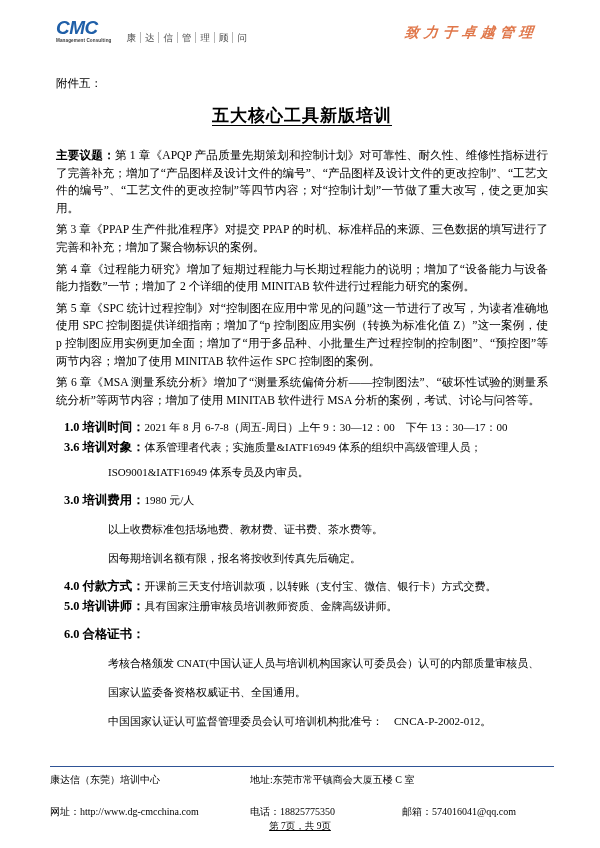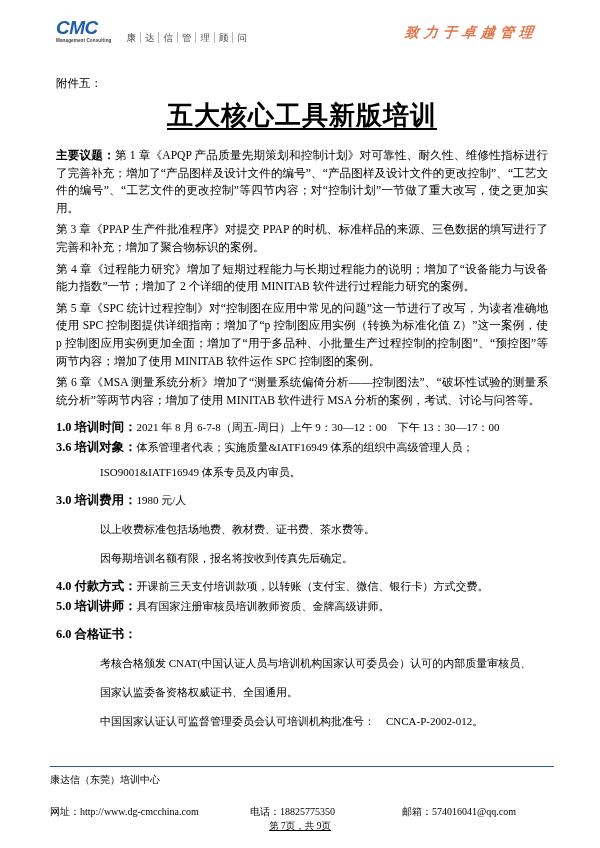--- a/index.html
+++ b/index.html
@@ -104,21 +104,21 @@
   }
 
   .attach-label {
     font-size: 11.5px;
     line-height: 18px;
     margin-bottom: 9px;
   }
 
   .doc-title {
     text-align: center;
-    font-size: 26px;
+    font-size: 17px;
     font-weight: bold;
     letter-spacing: 1px;
     text-decoration: underline;
     text-underline-offset: 4px;
     margin: 2px 0 16px 0;
     line-height: 30px;
   }
 
   p.para {
     font-size: 11.6px;
@@ -127,21 +127,21 @@
     text-align: justify;
     text-justify: inter-character;
   }
   p.para .lead {
     font-weight: bold;
   }
 
   .section {
     font-size: 11.6px;
     line-height: 17px;
-    margin: 0;
+    margin: 8px;
   }
   .sec-row {
     margin-top: 9px;
     line-height: 19px;
   }
   .sec-row.tight {
     margin-top: 1px;
   }
   .sec-num {
     font-weight: bold;
@@ -270,20 +270,21 @@
       <div class="indent wide">中国国家认证认可监督管理委员会认可培训机构批准号：　CNCA-P-2002-012。</div>
 
     </div>
   </div>
 
   <div class="footer-rule"></div>
 
   <div class="footer">
     <div class="footer-grid">
       <div class="footer-cell">康达信（东莞）培训中心</div>
+      <div class="footer-cell">地址:东莞市常平镇商会大厦五楼 C 室</div>
     </div>
     <div class="footer-row2">
       <div class="footer-cell"><span>网址：</span><span>http://www.dg-cmcchina.com</span></div>
       <div class="footer-cell"><span>电话：</span><span>18825775350</span></div>
       <div class="footer-cell"><span>邮箱：</span><span>574016041@qq.com</span></div>
     </div>
   </div>
 
   <div class="page-no">第 7页，共 9页</div>
 

